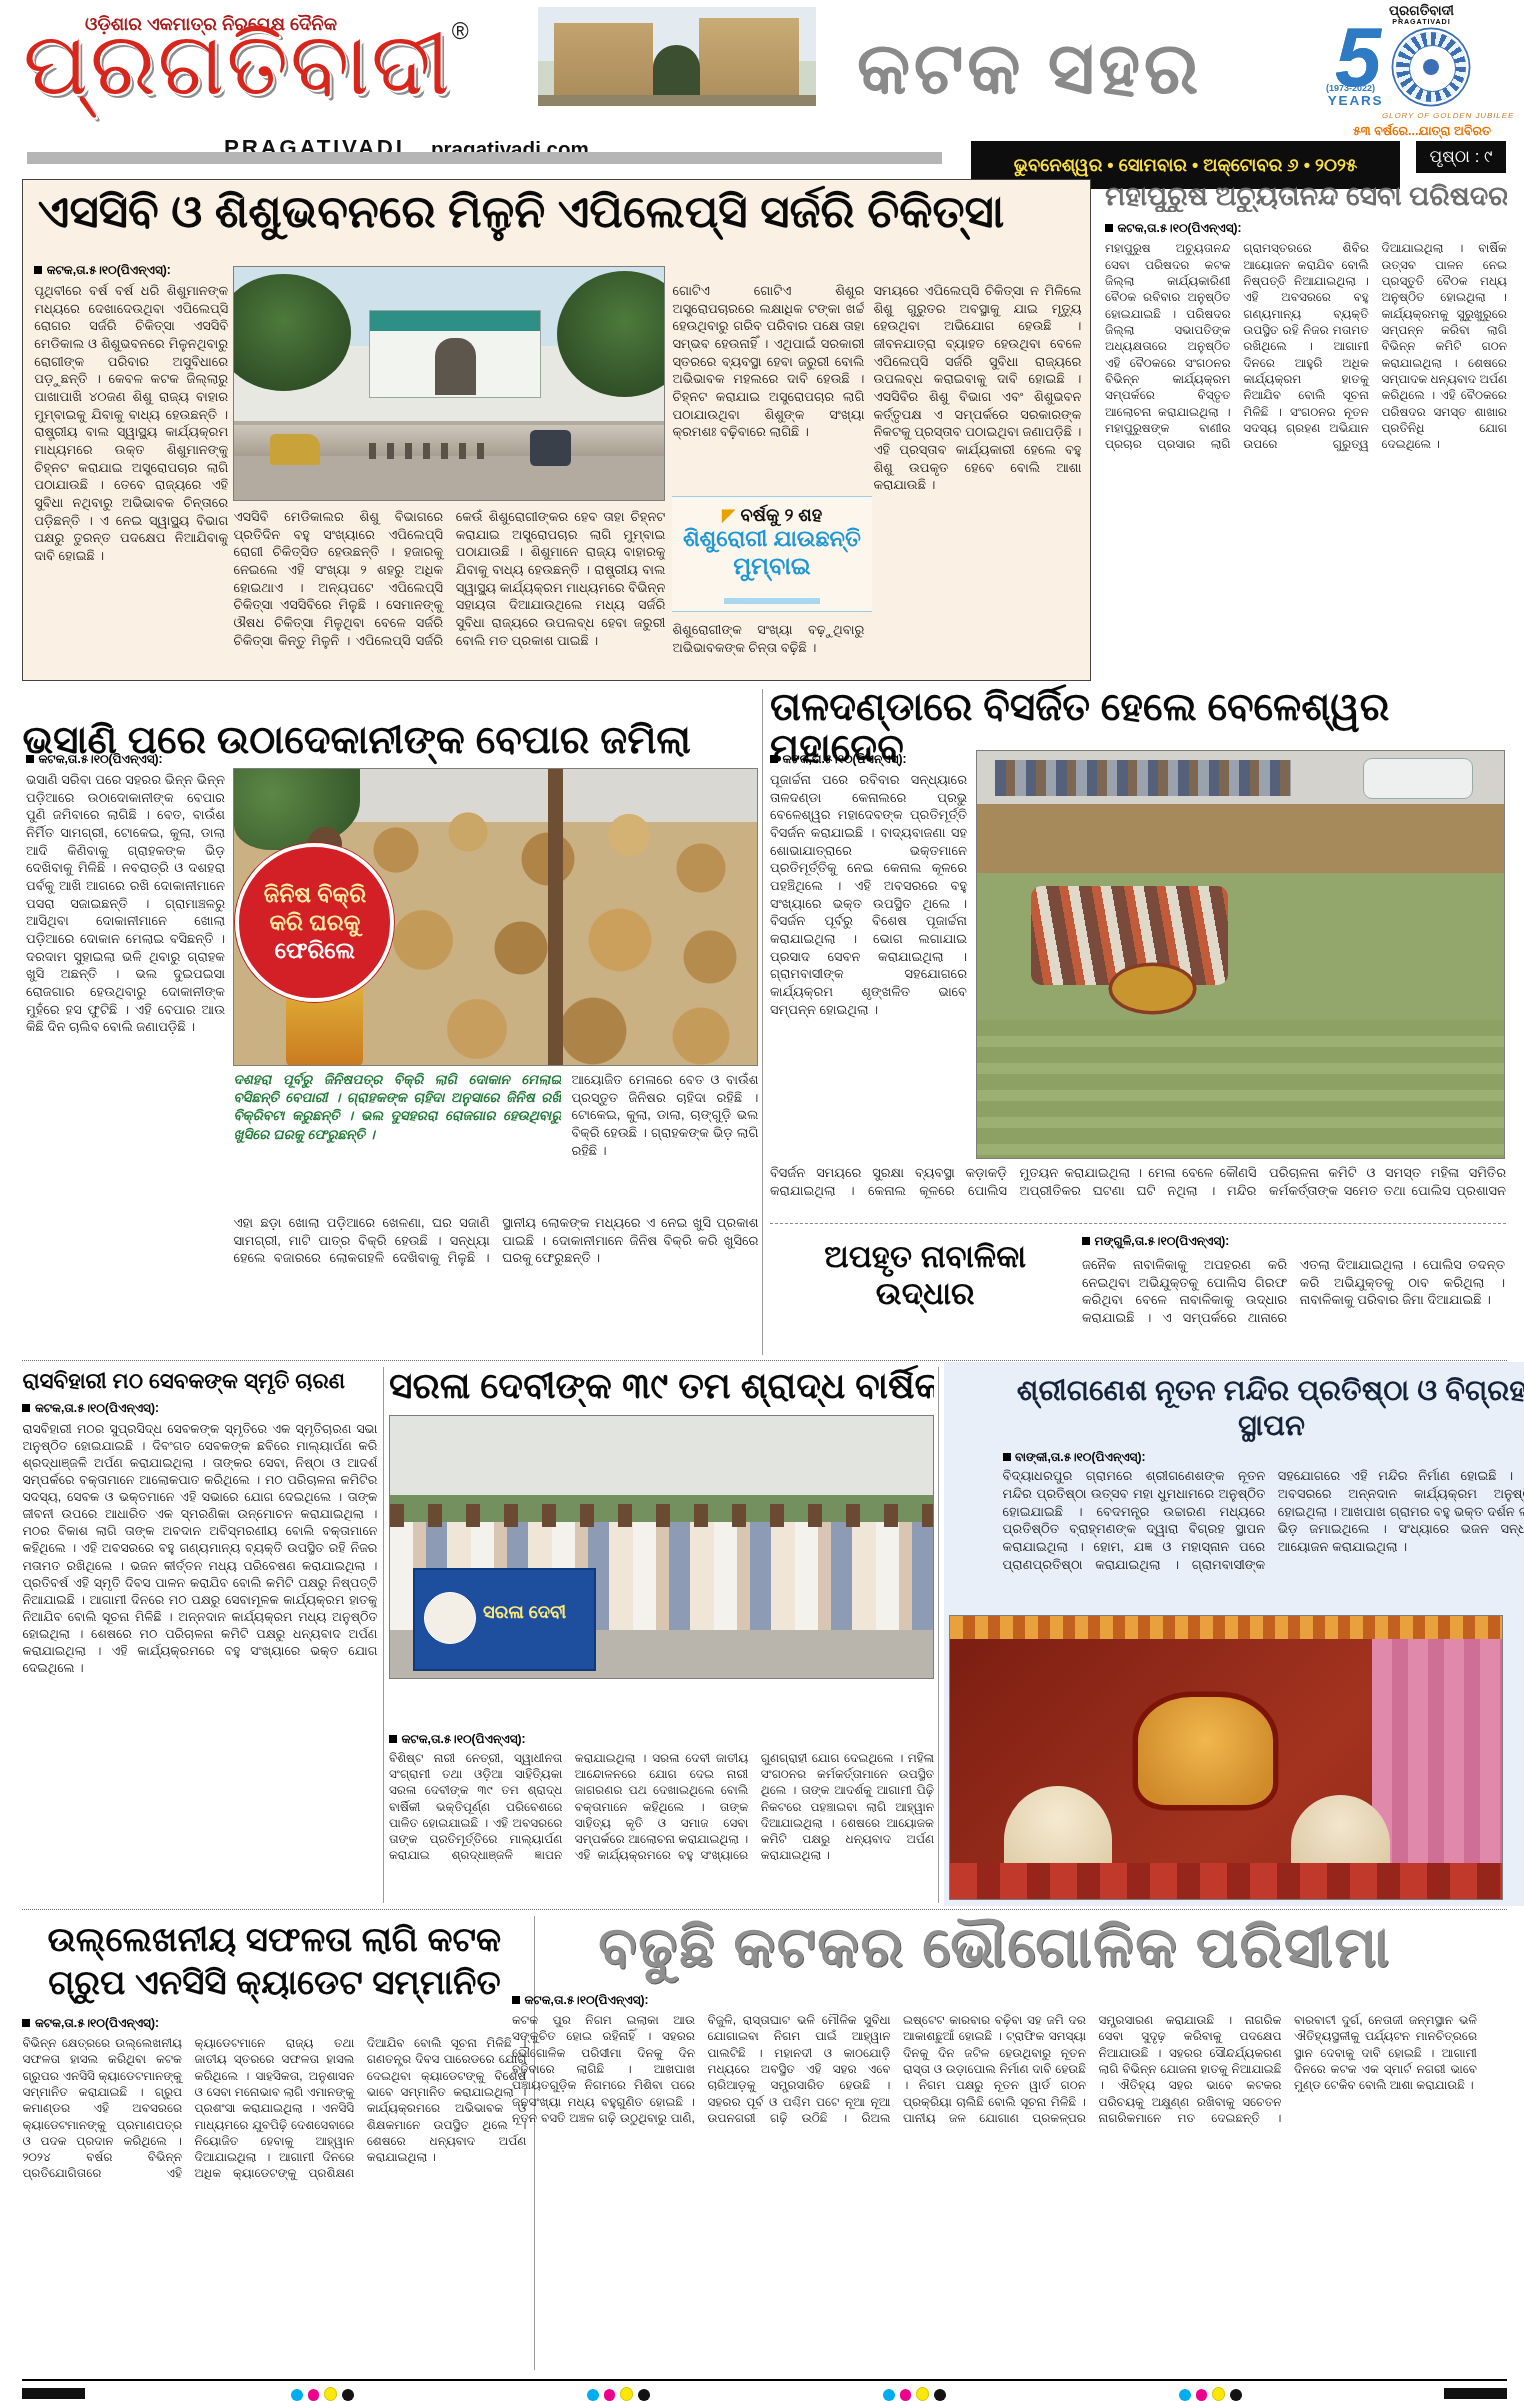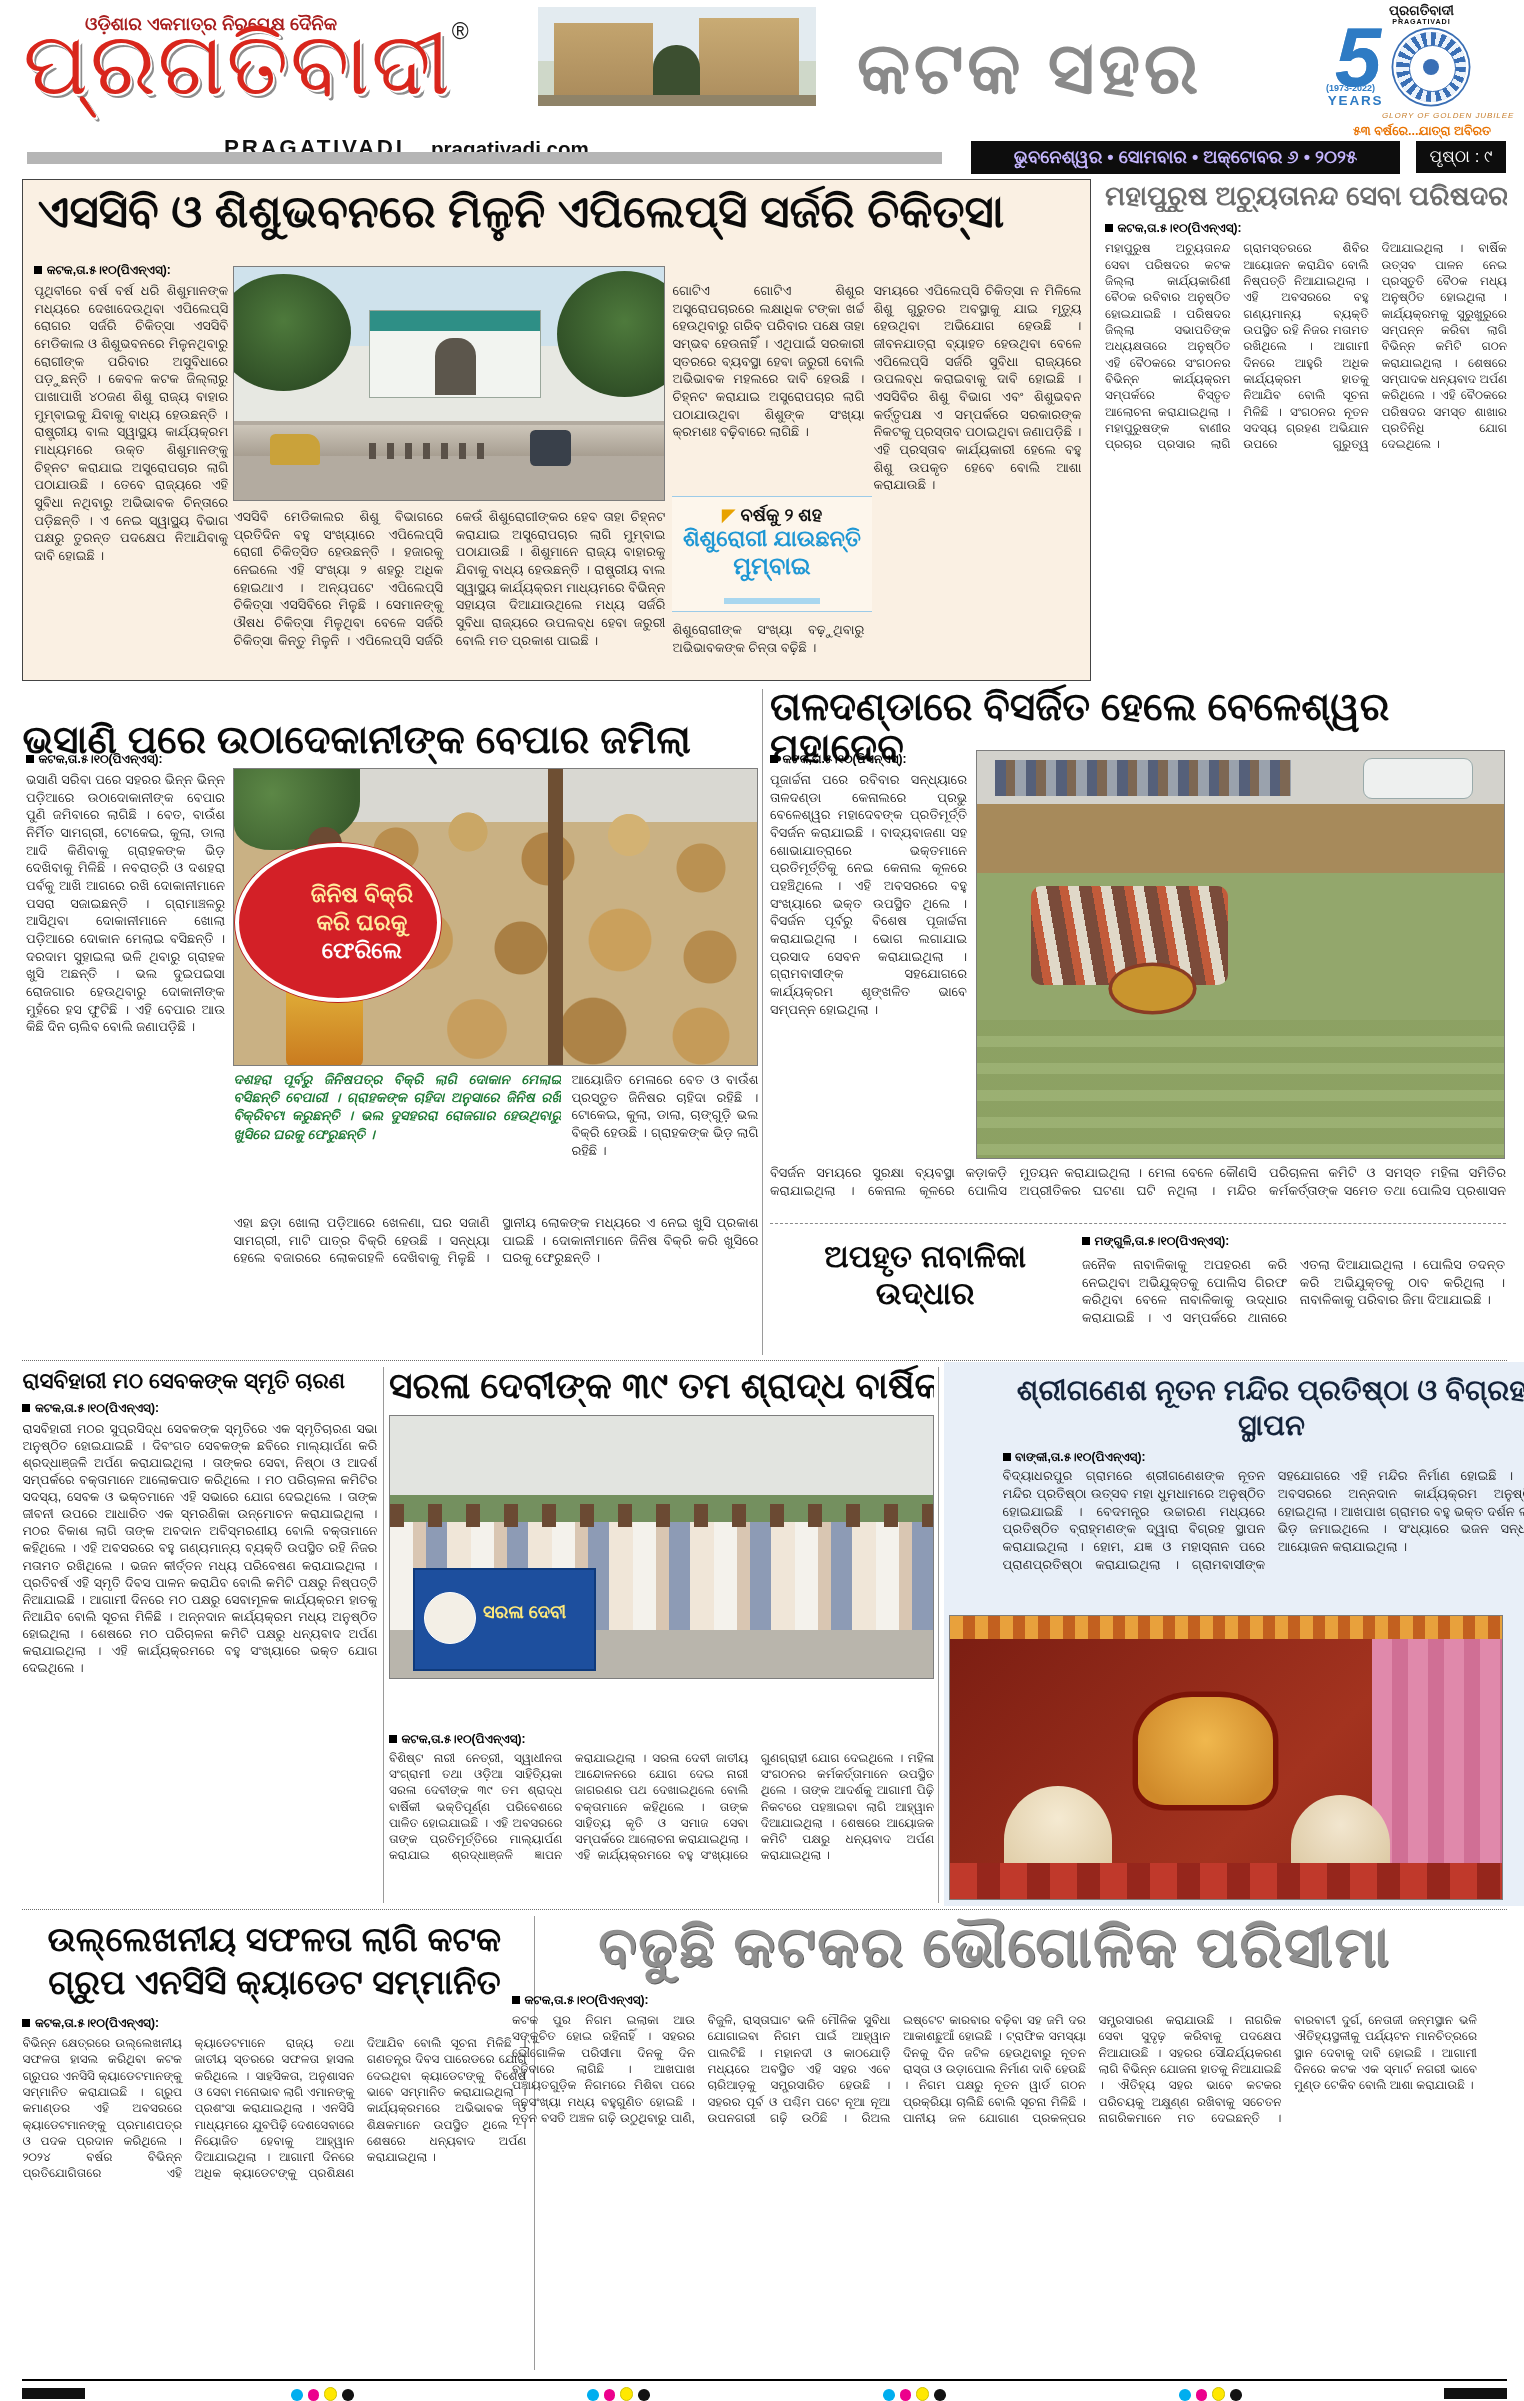--- a/index.html
+++ b/index.html
@@ -14,21 +14,21 @@
   .wavy-h{position:absolute;border-top:1.8px dashed #8a8a8a;}
   .ph{position:absolute;overflow:hidden;border:0.9px solid #7d7d7d;box-sizing:border-box;}
   .cols2{column-count:2;column-gap:12.6px;}
   .cols3{column-count:3;column-gap:12.6px;}
   .cols5{column-count:5;column-gap:12.6px;}
   .dot{width:11.7px;height:11.7px;border-radius:50%;display:inline-block;margin-right:4.5px;}
   .d-c{background:#00aeef;} .d-m{background:#ec008c;} .d-y{background:#ffe800;border:0.9px solid #cfc100;} .d-k{background:#121212;}
   .callout{border-top:1.8px solid #9ccbe8;border-bottom:1.8px solid #9ccbe8;text-align:center;padding:7.2px 3.6px;background:#fdf6ec;}
   .badge-circle{position:absolute;border-radius:50%;background:#d32027;border:4.5px solid #ffffff;
         box-shadow:0 0 0 0.9px #b91b1b;display:flex;flex-direction:column;align-items:center;justify-content:center;
-        color:#ffec9e;font-weight:bold;text-align:center;padding-left:47px;}
+        color:#ffec9e;font-weight:bold;text-align:center;}
 </style>
 </head>
 <body>
 
 <div class="page">
 
   <div class="abs" style="left:85px;top:14.4px;font-size:18px;font-weight:bold;color:#a81d1d;">ଓଡ଼ିଶାର ଏକମାତ୍ର ନିରପେକ୍ଷ ଦୈନିକ</div>
 
   <div class="abs" style="left:23px;top:20px;font-size:87px;font-weight:400;color:#d9261c;line-height:1;
        text-shadow:1.8px 1.8px 0 #ffffff,3.6px 3.6px 0 #8d8d8d;letter-spacing:1.8px;"><span>ପ୍ରଗତିବାଦୀ</span><span style="font-size:23px;vertical-align:top;color:#222;text-shadow:none;">®</span></div>
@@ -59,21 +59,21 @@
       <div class="abs" style="left:27px;top:27px;width:16px;height:16px;border-radius:50%;background:#3a6fb5;"></div>
     </div>
     <div class="abs" style="left:0px;top:83px;font-size:9px;font-weight:bold;color:#2e7bc4;">(1973-2022)</div>
     <div class="abs" style="left:1.8px;top:93px;font-size:13.5px;font-weight:900;color:#2e7bc4;letter-spacing:1.8px;">YEARS</div>
     <div class="abs" style="left:56px;top:111px;font-size:8px;font-style:italic;color:#c77f2e;letter-spacing:0.9px;">GLORY OF GOLDEN JUBILEE</div>
   </div>
   <div class="abs" style="left:1353px;top:124px;font-size:12.6px;font-weight:bold;color:#e87200;">୫୩ ବର୍ଷରେ...ଯାତ୍ରା ଅବିରତ</div>
 
   <div class="abs" style="left:27px;top:152px;width:915px;height:11.7px;background:#b5b5b5;"></div>
 
-  <div class="abs" style="left:971px;top:141px;width:429px;height:33px;background:#0d0d0d;color:#c4b5fd;
+  <div class="abs" style="left:971px;top:141px;width:429px;height:48px;background:#0d0d0d;color:#fde047;
        font-size:18px;font-weight:bold;display:flex;align-items:center;justify-content:center;">ଭୁବନେଶ୍ୱର • ସୋମବାର • ଅକ୍ଟୋବର ୬ • ୨୦୨୫</div>
   <div class="abs" style="left:1416px;top:141px;width:90px;height:32px;background:#0d0d0d;color:#fff;
        font-size:17px;font-weight:normal;display:flex;align-items:center;justify-content:center;">ପୃଷ୍ଠା : ୯</div>
 
   <div class="abs" style="left:22.4px;top:179px;width:1069px;height:502px;background:#faf0e3;border:0.9px solid #444;box-sizing:border-box;">
     <div style="padding:9px 14.4px 0 14.4px;font-size:45px;font-weight:900;color:#0b0b0b;line-height:1.04;">ଏସସିବି ଓ ଶିଶୁଭବନରେ ମିଳୁନି ଏପିଲେପ୍ସି ସର୍ଜରି ଚିକିତ୍ସା</div>
     <div class="abs byline" style="left:10.8px;top:83px;"><span class="sq"></span><span>କଟକ,ତା.୫।୧୦(ପିଏନ୍ଏସ୍):</span></div>
 
     <div class="abs body-txt" style="left:10.8px;top:102px;width:194px;height:391px;">ପୃଥିବୀରେ ବର୍ଷ ବର୍ଷ ଧରି ଶିଶୁମାନଙ୍କ ମଧ୍ୟରେ ଦେଖାଦେଉଥିବା ଏପିଲେପ୍ସି ରୋଗର ସର୍ଜରି ଚିକିତ୍ସା ଏସସିବି ମେଡିକାଲ ଓ ଶିଶୁଭବନରେ ମିଳୁନଥିବାରୁ ରୋଗୀଙ୍କ ପରିବାର ଅସୁବିଧାରେ ପଡ଼ୁଛନ୍ତି । କେବଳ କଟକ ଜିଲ୍ଲାରୁ ପାଖାପାଖି ୪୦ଜଣ ଶିଶୁ ରାଜ୍ୟ ବାହାର ମୁମ୍ବାଇକୁ ଯିବାକୁ ବାଧ୍ୟ ହେଉଛନ୍ତି । ରାଷ୍ଟ୍ରୀୟ ବାଲ ସ୍ୱାସ୍ଥ୍ୟ କାର୍ଯ୍ୟକ୍ରମ ମାଧ୍ୟମରେ ଉକ୍ତ ଶିଶୁମାନଙ୍କୁ ଚିହ୍ନଟ କରାଯାଇ ଅସ୍ତ୍ରୋପଚାର ଲାଗି ପଠାଯାଉଛି । ତେବେ ରାଜ୍ୟରେ ଏହି ସୁବିଧା ନଥିବାରୁ ଅଭିଭାବକ ଚିନ୍ତାରେ ପଡ଼ିଛନ୍ତି । ଏ ନେଇ ସ୍ୱାସ୍ଥ୍ୟ ବିଭାଗ ପକ୍ଷରୁ ତୁରନ୍ତ ପଦକ୍ଷେପ ନିଆଯିବାକୁ ଦାବି ହୋଇଛି ।</div>
 

